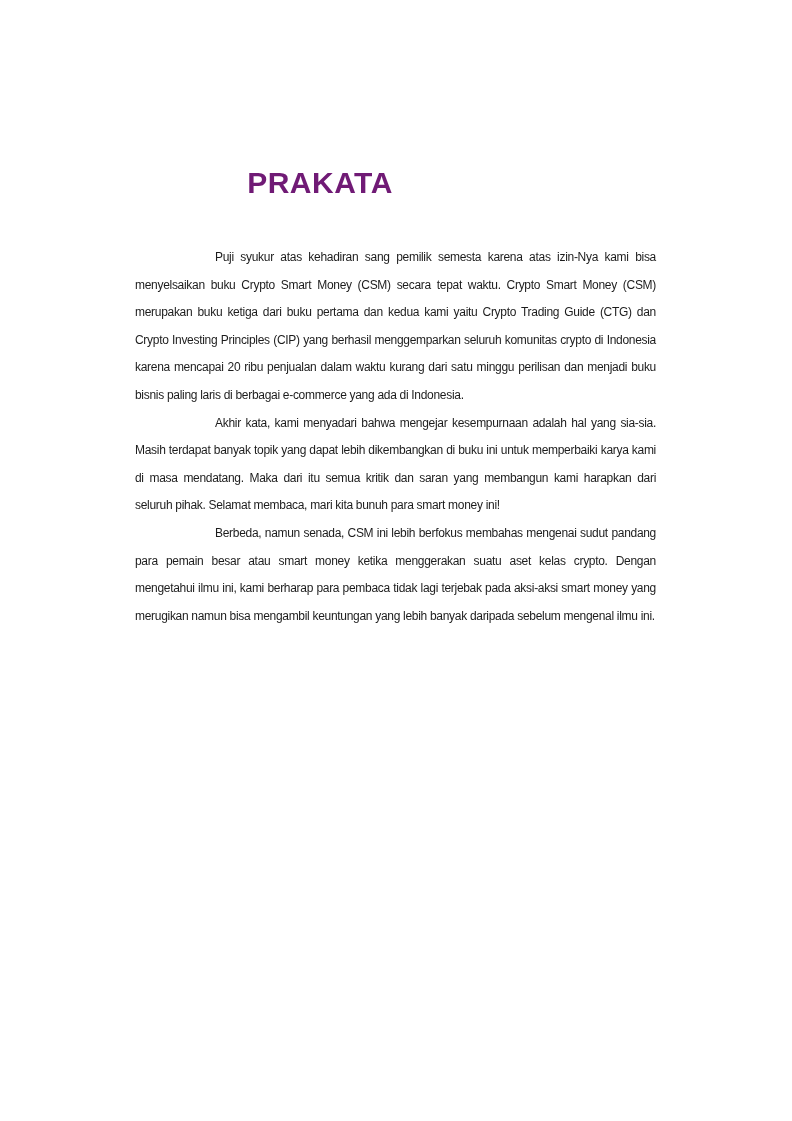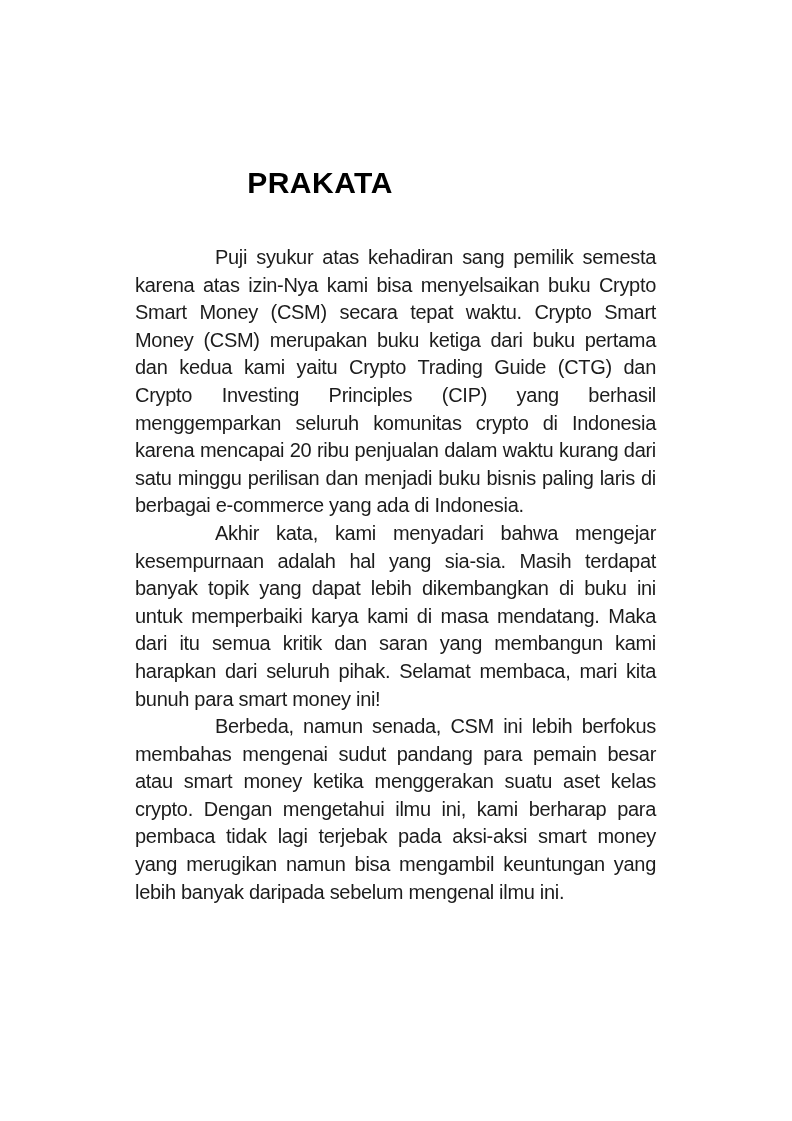--- a/index.html
+++ b/index.html
@@ -18,32 +18,32 @@
   }
   .page-title {
     position: absolute;
     top: 166px;
     left: 0;
     width: 640px;
     text-align: center;
     font-size: 30px;
     font-weight: 700;
     letter-spacing: 0.5px;
-    color: #000000;
+    color: #701a75;
     margin: 0;
   }
   .text-block {
     position: absolute;
     top: 244px;
     left: 135px;
     width: 521px;
   }
   .text-block p {
     margin: 0;
-    font-size: 20px;
+    font-size: 12px;
     line-height: 27.6px;
     letter-spacing: -0.3px;
     text-align: justify;
     text-indent: 80px;
     color: #1c1c1c;
   }
 </style>
 </head>
 <body>
 

